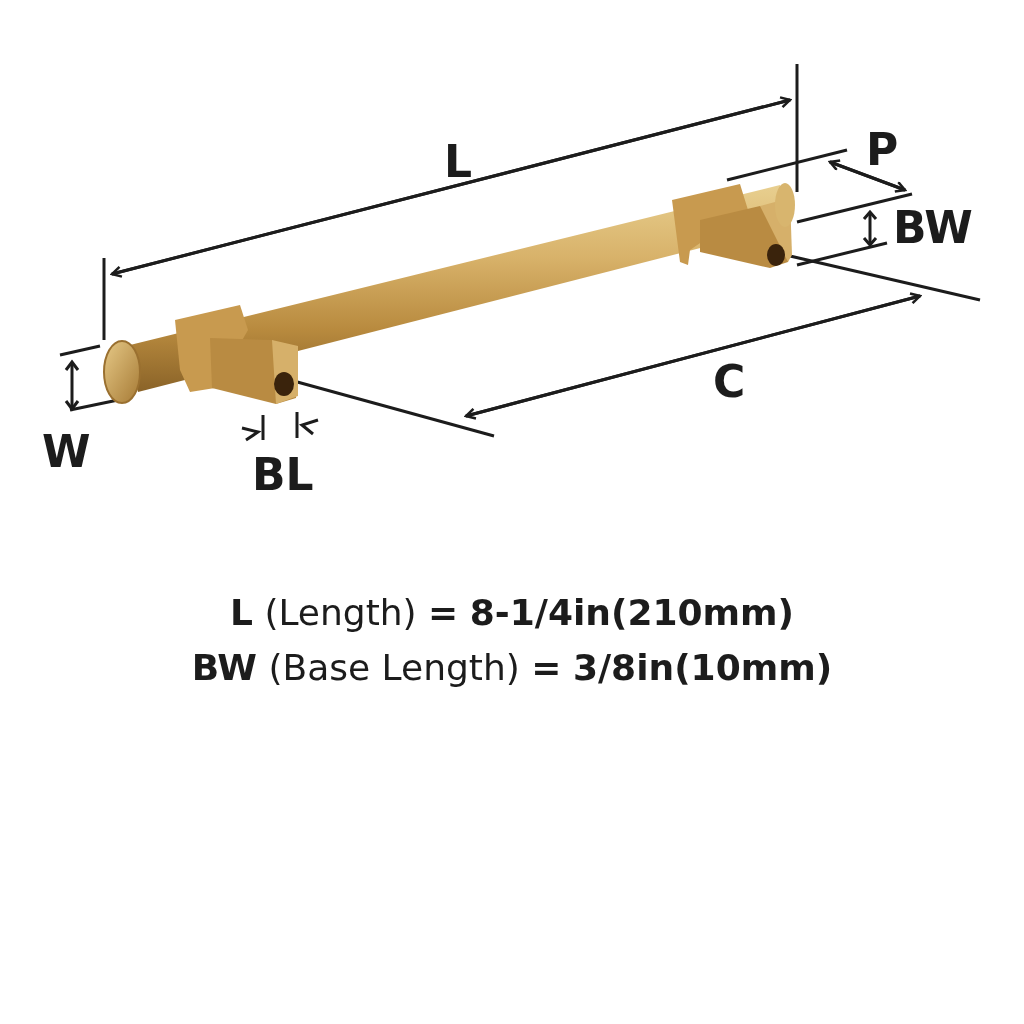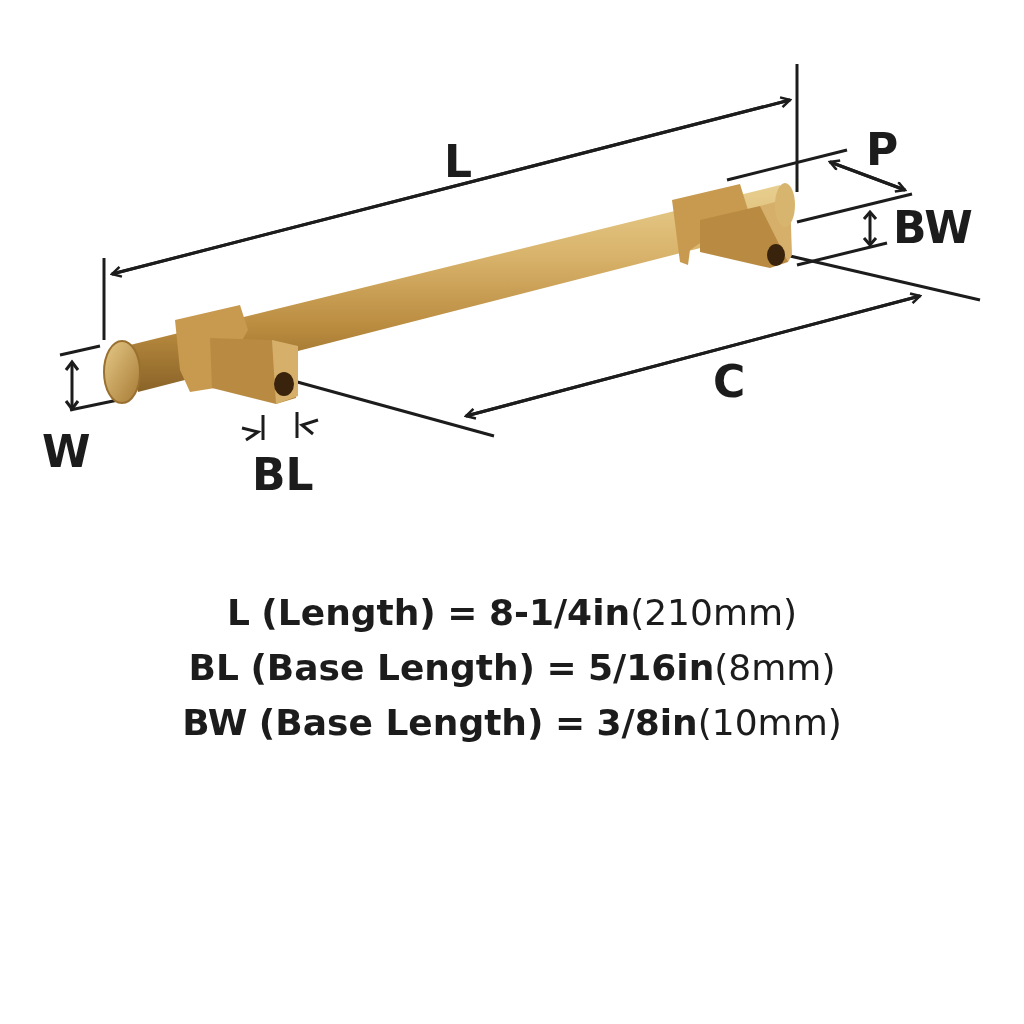--- a/index.html
+++ b/index.html
@@ -2,23 +2,23 @@
 <html><head>
 <meta charset="utf-8">
 <style>
   html,body{margin:0;padding:0;background:#ffffff;}
   body{width:1024px;height:1024px;position:relative;overflow:hidden;font-family:"DejaVu Sans","Liberation Sans",sans-serif;color:#1c1c1c;}
   #diagram{position:absolute;left:0;top:0;width:1024px;height:560px;}
   .lbl{position:absolute;font-family:"DejaVu Sans",sans-serif;font-weight:bold;color:#1c1c1c;line-height:1;}
   #specs{position:absolute;left:0;top:585px;width:1024px;}
   .spec{display:block;text-align:center;font-size:36px;line-height:55px;height:55px;white-space:nowrap;font-family:"DejaVu Sans",sans-serif;color:#1c1c1c;}
   .spec .k{font-weight:bold;}
-  .spec .d{font-weight:bold;}
+  .spec .d{font-weight:normal;}
   .spec .v{font-weight:bold;}
-  .spec .m{font-weight:normal;}
+  .spec .m{font-weight:bold;}
 </style>
 </head>
 <body>
 
 <div id="diagram">
   <svg width="1024" height="560" viewBox="0 0 1024 560">
     <defs>
       <linearGradient id="barGrad" x1="0" y1="0" x2="0" y2="1">
         <stop offset="0" stop-color="#e8cf8f"></stop>
         <stop offset="0.35" stop-color="#d8b26a"></stop>
@@ -105,24 +105,18 @@
 </div>
 
 <div id="specs">
   <div class="spec">
     <span class="k">L</span>
     <span class="d">(Length)</span>
     <span class="v">=</span>
     <span class="v">8-1/4in</span><span class="m">(210mm)</span>
   </div>
   <div class="spec">
-    <span class="k">BL</span>
-    <span class="d">(Base Length)</span>
-    <span class="v">=</span>
-    <span class="v">5/16in</span><span class="m">(8mm)</span>
-  </div>
-  <div class="spec">
     <span class="k">BW</span>
     <span class="d">(Base Length)</span>
     <span class="v">=</span>
     <span class="v">3/8in</span><span class="m">(10mm)</span>
   </div>
 </div>
 
 </body></html>

